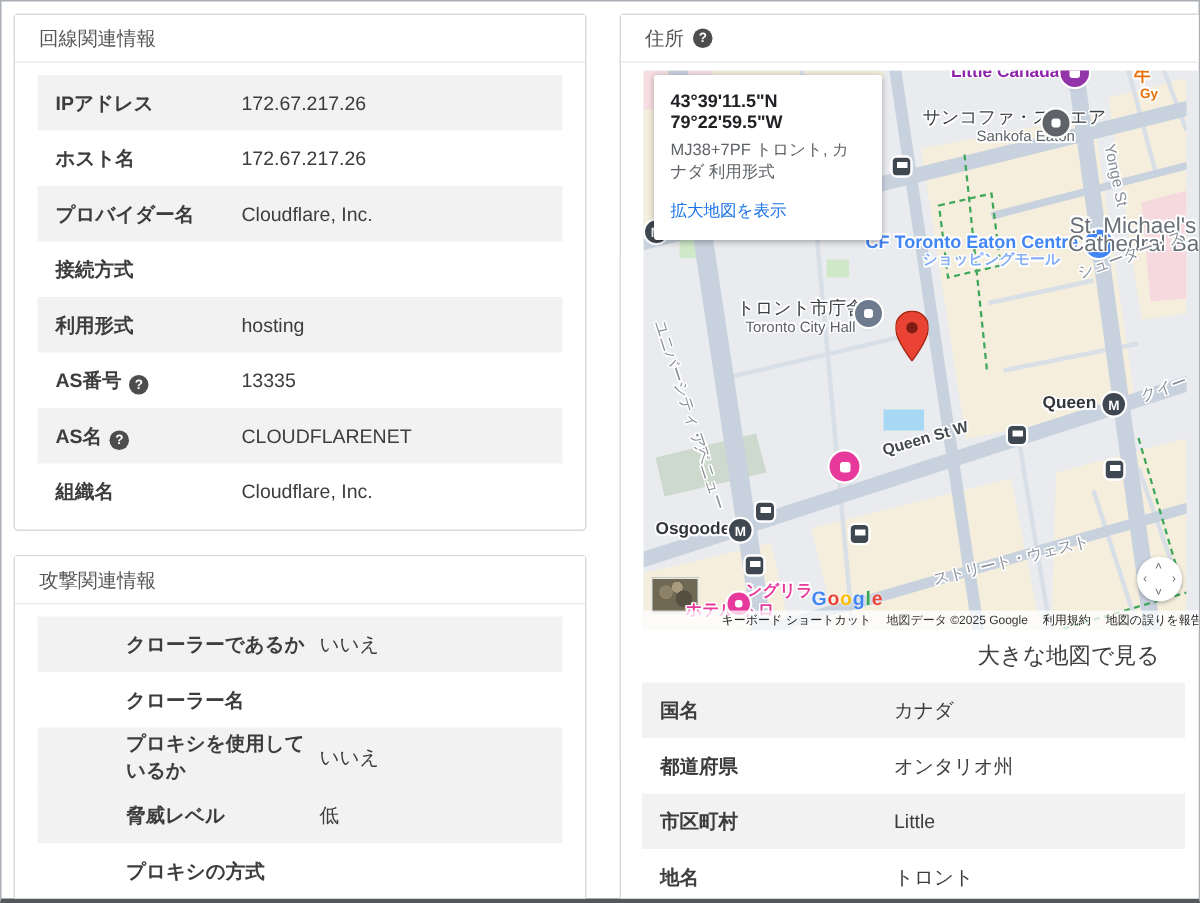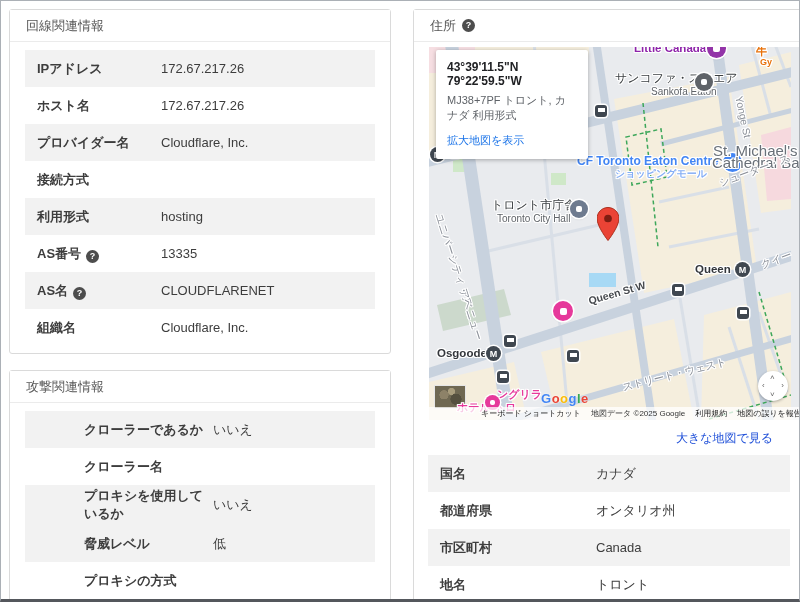--- a/index.html
+++ b/index.html
@@ -102,21 +102,21 @@
     position:absolute; left:0; bottom:0; width:100%; height:13px; z-index:6;
     background:rgba(255,255,255,.75); display:flex; align-items:center;
     font-size:8px; color:#333; gap:0; padding-left:52px;
   }
   .attrib > * { margin-right:10px; white-space:nowrap; }
   .attrib .alink { color:#222; text-decoration:none; cursor:pointer; }
   .glogo { position:absolute; left:112px; top:344px; z-index:7; font-size:13px; font-weight:bold;
     letter-spacing:.5px; text-shadow:0 0 2px #fff; }
 
   .bigmap-row { text-align:right; padding:8px 17px 4px 0; }
-  .bigmap-row a { font-size:12px; color:#1d4ed8; text-decoration:none; cursor:pointer; }
+  .bigmap-row a { font-size:15px; color:#404040; text-decoration:none; cursor:pointer; }
   .addr-table { margin-top:4px; }
   .rot { transform-origin:left top; }
 </style>
 </head>
 <body>
 
 <div class="viewport">
 
   <div class="card" id="card-line">
     <div class="card-header">
@@ -363,21 +363,21 @@
         <div class="row">
           <div class="row-label">
               <span>都道府県</span>
             </div>
           <div class="row-value">オンタリオ州</div>
         </div>
         <div class="row alt">
           <div class="row-label">
               <span>市区町村</span>
             </div>
-          <div class="row-value">Canada</div>
+          <div class="row-value">Little</div>
         </div>
         <div class="row">
           <div class="row-label">
               <span>地名</span>
             </div>
           <div class="row-value">トロント</div>
         </div>
 
       </div>
     </div>

